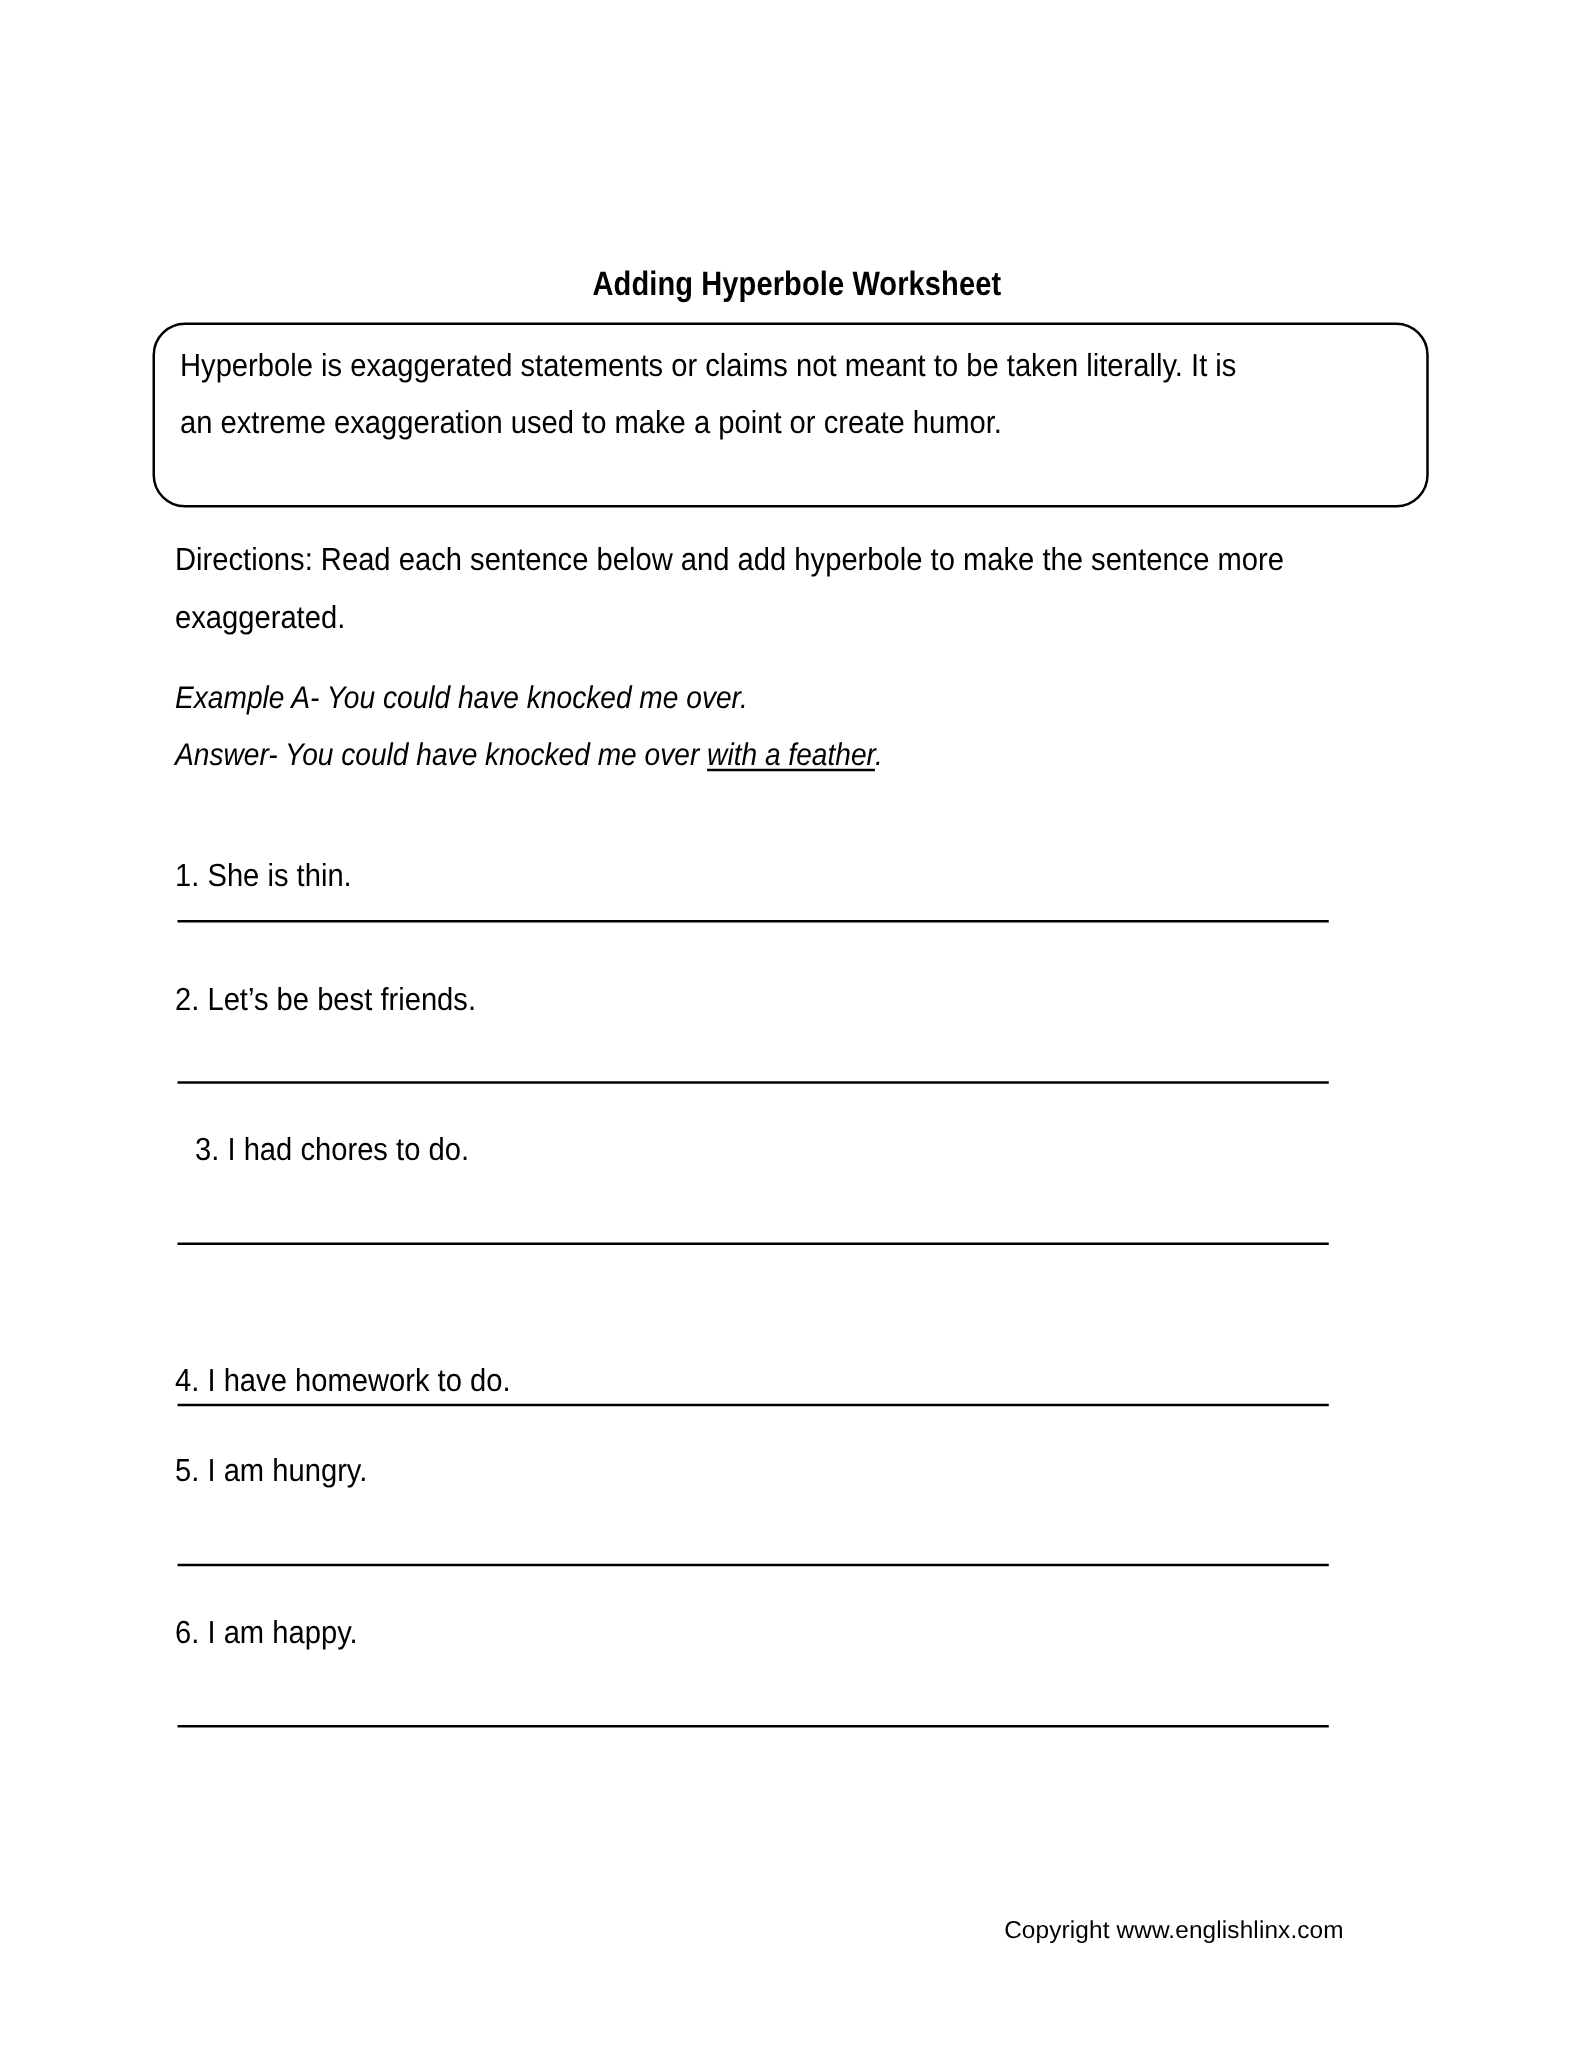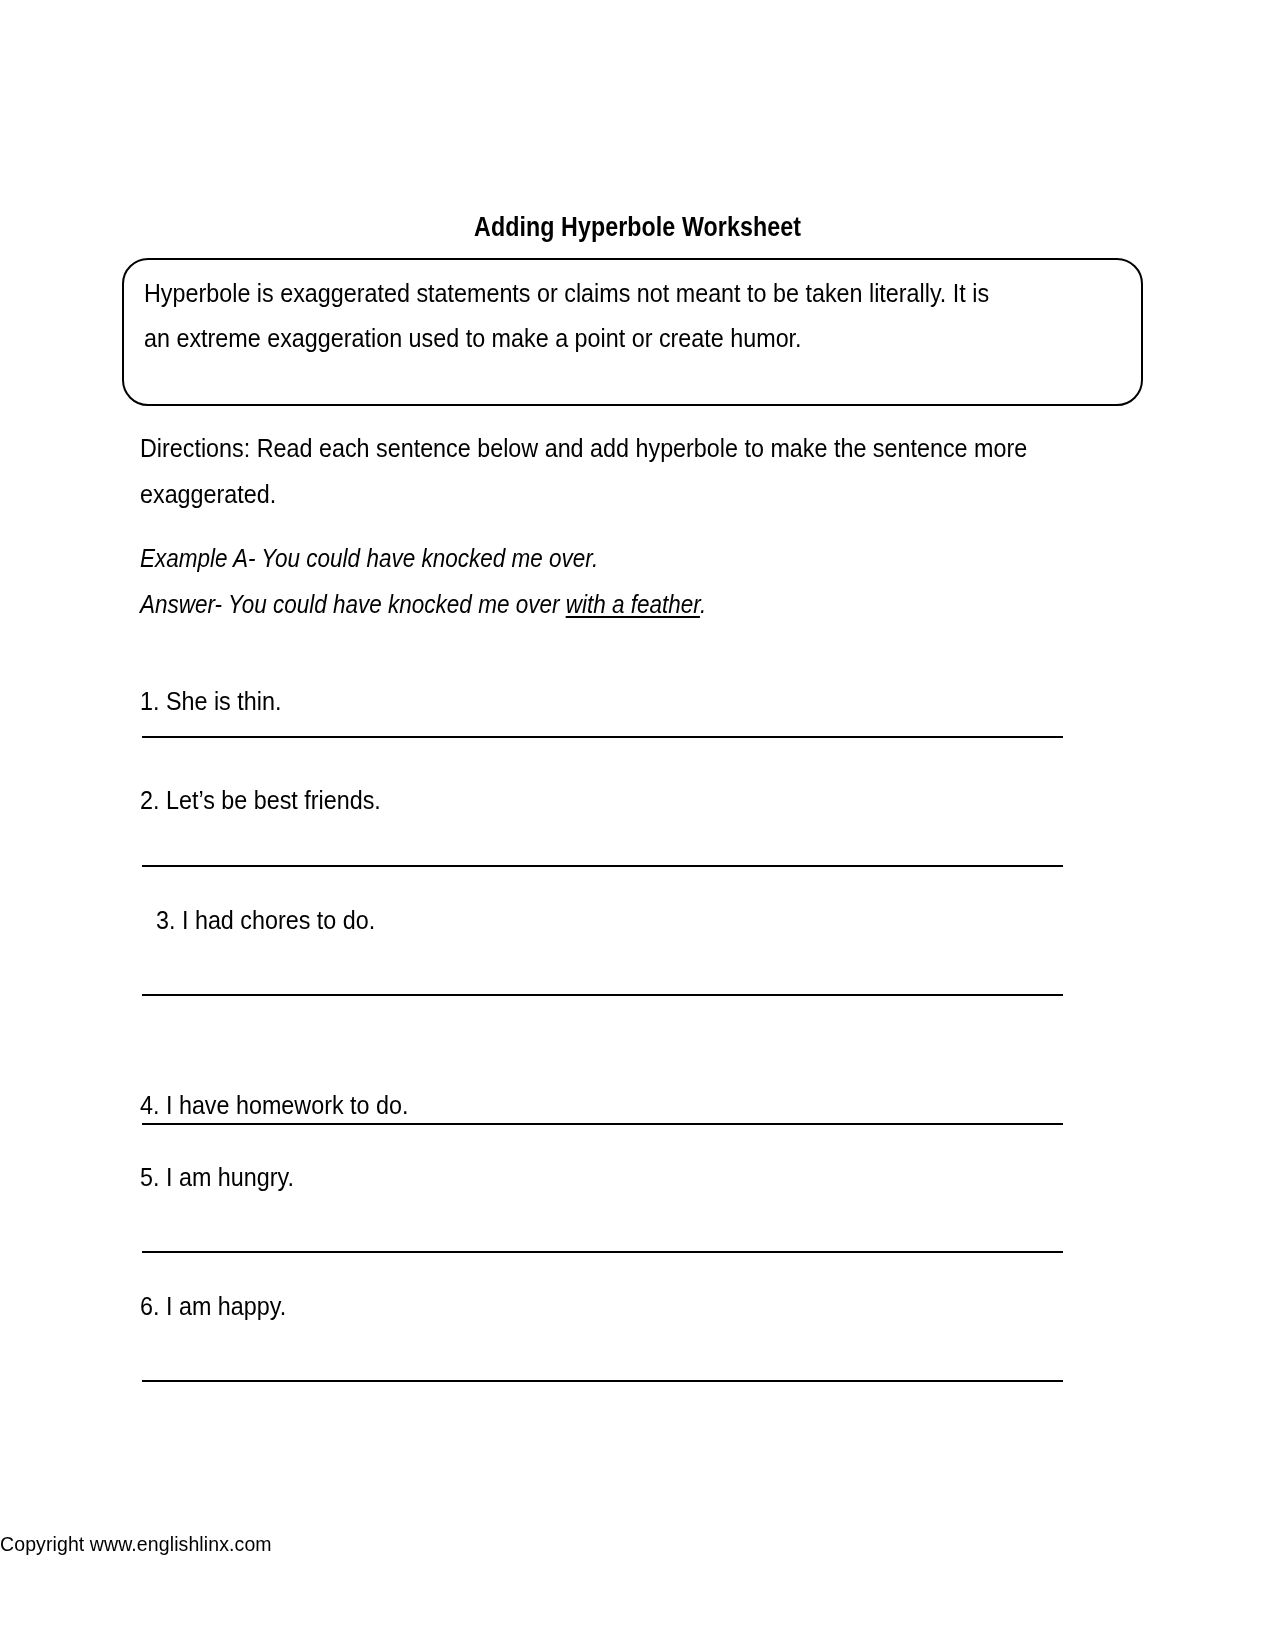--- a/index.html
+++ b/index.html
@@ -150,20 +150,21 @@
   }
 
   
   .footer-copyright {
     position: absolute;
     left: 0;
     top: 1532px;
     width: 1275px;
     padding-right: 200px;
     box-sizing: border-box;
+    text-align: right;
     font-size: 19.5px;
     line-height: 24px;
     letter-spacing: 0.1px;
   }
 </style>
 </head>
 <body>
 
 <div class="page">
 

